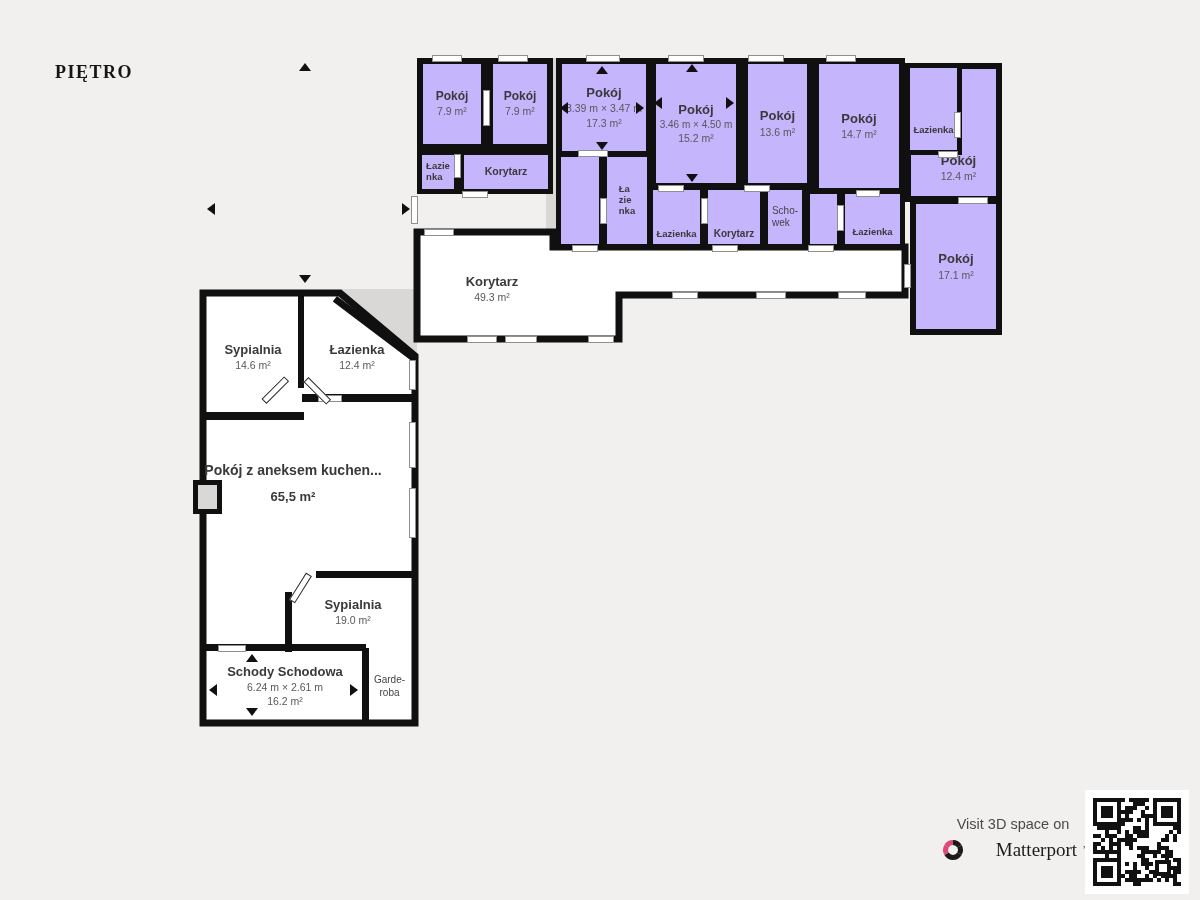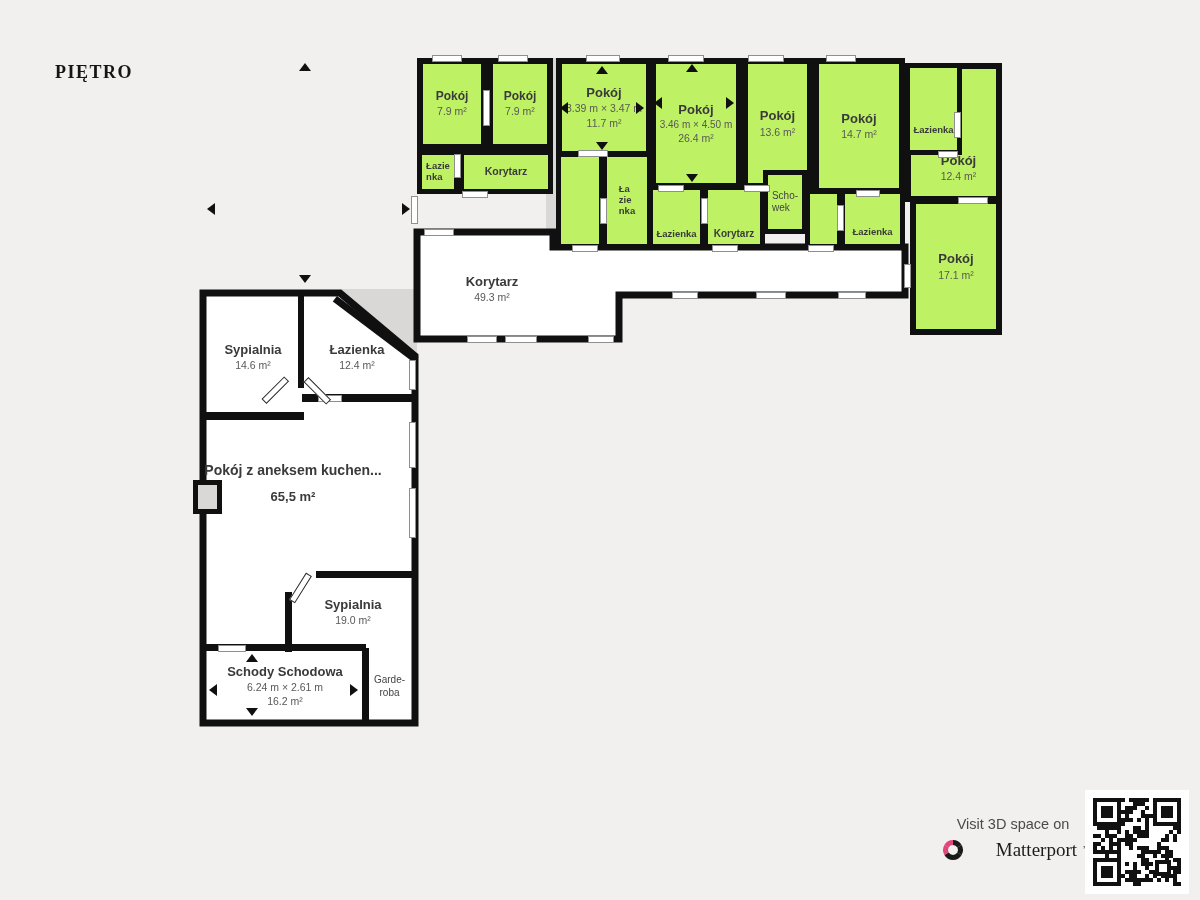--- a/index.html
+++ b/index.html
@@ -1,21 +1,21 @@
 <!DOCTYPE html>
 <html><head>
 <meta charset="utf-8">
 <style>
   html,body{margin:0;padding:0;}
   body{background:#e8e8e8;}
   #stage{position:relative;width:1200px;height:900px;background:#f1f0ee;overflow:hidden;
          font-family:"Liberation Sans", sans-serif;}
   .abs{position:absolute;}
   
-  .room{position:absolute;background:#bef264;border:6px solid #101010;box-sizing:border-box;
+  .room{position:absolute;background:#c4b5fd;border:6px solid #101010;box-sizing:border-box;
         display:flex;align-items:center;justify-content:center;}
   .room.thick{border-width:7px;}
   .room.thin{border-width:5px;}
   .stack{text-align:center;white-space:nowrap;}
   .nm{font-weight:bold;color:#3a3a3a;font-size:12px;line-height:1.25;white-space:pre-line;}
   .nm.lg{font-size:14px;}
   .nm.md{font-size:13px;}
   .nm.sm{font-size:10.5px;}
   .nm.xs{font-size:9.5px;line-height:1.15;}
   .meta{color:#585858;font-size:10.5px;line-height:1.35;}
@@ -86,55 +86,55 @@
 nka</div>
   </div>
   <div class="room thin" style="left:459px;top:150px;width:94px;height:44px">
     <div class="nm sm">Korytarz</div>
   </div>
 
   <div class="room" style="left:556px;top:58px;width:96px;height:99px">
     <div class="stack">
       <div class="nm md">Pokój</div>
       <div class="meta">3.39 m × 3.47 m</div>
-      <div class="meta">11.7 m²</div>
+      <div class="meta">17.3 m²</div>
     </div>
   </div>
   <div class="room thin" style="left:556px;top:152px;width:48px;height:97px"></div>
   <div class="room thin" style="left:602px;top:152px;width:50px;height:97px">
     <div class="nm xs">Ła
 zie
 nka</div>
   </div>
   <div class="room" style="left:650px;top:58px;width:92px;height:131px">
     <div class="stack">
       <div class="nm md">Pokój</div>
       <div class="meta" style="font-size:10px">3.46 m × 4.50 m</div>
-      <div class="meta">26.4 m²</div>
+      <div class="meta">15.2 m²</div>
     </div>
   </div>
   <div class="room" style="left:742px;top:58px;width:71px;height:131px">
     <div class="stack">
       <div class="nm md">Pokój</div>
       <div class="meta">13.6 m²</div>
     </div>
   </div>
   <div class="room" style="left:813px;top:58px;width:92px;height:136px">
     <div class="stack">
       <div class="nm md">Pokój</div>
       <div class="meta">14.7 m²</div>
     </div>
   </div>
   <div class="room thin" style="left:648px;top:185px;width:57px;height:64px">
     <div class="nm xs" style="align-self:flex-end;margin-bottom:4px">Łazienka</div>
   </div>
   <div class="room thin" style="left:703px;top:185px;width:62px;height:64px">
     <div class="nm sm" style="align-self:flex-end;margin-bottom:4px;font-size:10px">Korytarz</div>
   </div>
-  <div class="room thin" style="left:763px;top:170px;width:44px;height:64px">
+  <div class="room thin" style="left:763px;top:185px;width:44px;height:64px">
     <div class="nm sm" style="font-weight:normal;color:#444;font-size:10px">Scho-
 wek</div>
   </div>
   <div class="room thin" style="left:805px;top:189px;width:37px;height:60px"></div>
   <div class="room thin" style="left:840px;top:189px;width:65px;height:60px">
     <div class="nm xs" style="align-self:flex-end;margin-bottom:6px">Łazienka</div>
   </div>
 
   <div class="room" style="left:905px;top:63px;width:97px;height:139px;display:block">
     <div class="stack" style="padding-top:84px;padding-left:10px">

